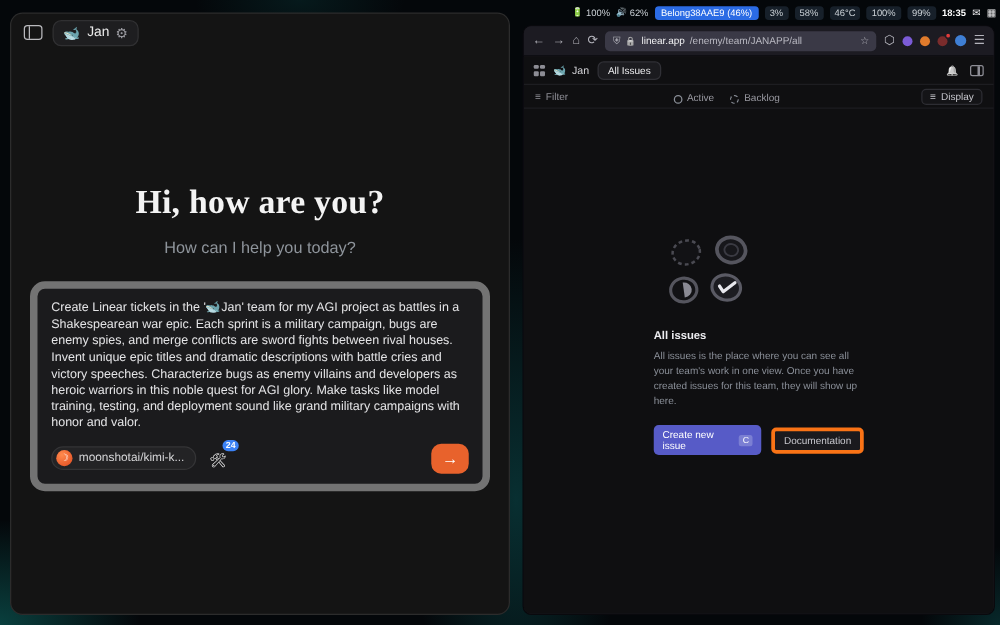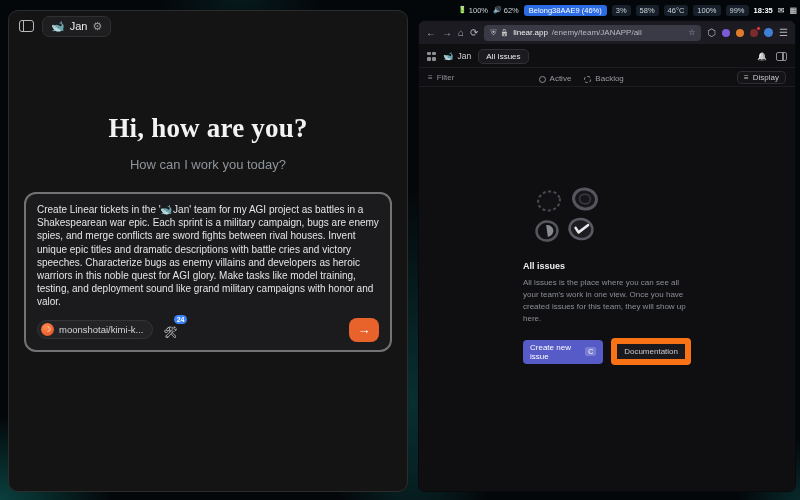--- a/index.html
+++ b/index.html
@@ -31,26 +31,26 @@
   .icon-sidebar {
     width:15px; height:12px; border:1.4px solid #b9b9bd; border-radius:3px; position:relative;
   }
   .icon-sidebar::after { content:""; position:absolute; left:3px; top:0; bottom:0; width:1.4px; background:#b9b9bd; }
   .team-pill {
     display:flex; align-items:center; gap:5px; padding:3px 8px;
     background:#1e1e20; border:1px solid #303032; border-radius:7px;
     font-size:11px; color:#ececec;
   }
   .team-pill .gear { color:#9a9aa0; font-size:11px; }
-  .chat-center { text-align:center; margin-top:72px; }
+  .chat-center { text-align:center; margin-top:105px; }
   .greeting { font-family:"Liberation Serif", serif; font-size:27px; font-weight:600; color:#f3f3f3; letter-spacing:.2px; }
   .subtitle { margin-top:13px; font-size:13px; color:#8e949b; }
   .prompt-card {
     width:368px; margin:20px auto 0;
-    background:#1b1b1d; border:2px solid #737373; border-radius:12px;
+    background:#1b1b1d; border:6px solid #737373; border-radius:12px;
     padding:9px 11px 8px;
   }
   .prompt-text { font-size:10px; line-height:1.32; color:#e4e4e6; text-align:left; }
   .prompt-row { display:flex; align-items:center; margin-top:9px; gap:10px; }
   .model-pill {
     display:flex; align-items:center; gap:5px;
     border:1px solid #343436; background:#232325; border-radius:999px;
     padding:2px 9px 2px 3px; font-size:9.5px; color:#d6d6d8;
   }
   .model-icon {
@@ -135,42 +135,42 @@
   .empty-title { font-size:9px; font-weight:bold; color:#ececf0; margin-top:12px; }
   .empty-desc { font-size:8px; line-height:1.5; color:#8a8f98; margin-top:6px; }
   .empty-actions { display:flex; align-items:center; gap:8px; margin-top:13px; }
   .btn-primary {
     display:flex; align-items:center; 
     background:#575bc7; color:#fff; font-size:8px;
     border-radius:4px; padding:3px 7px;
   }
   .key-badge { background:rgba(255,255,255,.22); border-radius:2px; padding:0 3px; font-size:7px; line-height:9px; }
   .btn-secondary {
-    background:#1a1a1e; border:6px solid #f97316; color:#c8c8ce;
+    background:#1a1a1e; border:3px solid #f97316; color:#c8c8ce;
     font-size:8px; border-radius:4px; padding:3px 7px;
   }
 </style>
 </head>
 <body>
 
 <div class="wallpaper"></div>
 
 <div class="chat-window">
   <div class="chat-topbar">
     <span class="icon-sidebar"></span>
     <span class="team-pill">
       <span>🐋</span>
       <span>Jan</span>
       <span class="gear">⚙</span>
     </span>
   </div>
 
   <div class="chat-center">
     <div class="greeting">Hi, how are you?</div>
-    <div class="subtitle">How can I work you today?</div>
+    <div class="subtitle">How can I help you today?</div>
   </div>
 
   <div class="prompt-card">
     <div class="prompt-text">Create Linear tickets in the '🐋Jan' team for my AGI project as battles in a Shakespearean war epic. Each sprint is a military campaign, bugs are enemy spies, and merge conflicts are sword fights between rival houses. Invent unique epic titles and dramatic descriptions with battle cries and victory speeches. Characterize bugs as enemy villains and developers as heroic warriors in this noble quest for AGI glory. Make tasks like model training, testing, and deployment sound like grand military campaigns with honor and valor.</div>
     <div class="prompt-row">
       <span class="model-pill">
         <span class="model-icon">☽</span>
         <span>moonshotai/kimi-k...</span>
       </span>
       <span class="tools-wrap">

